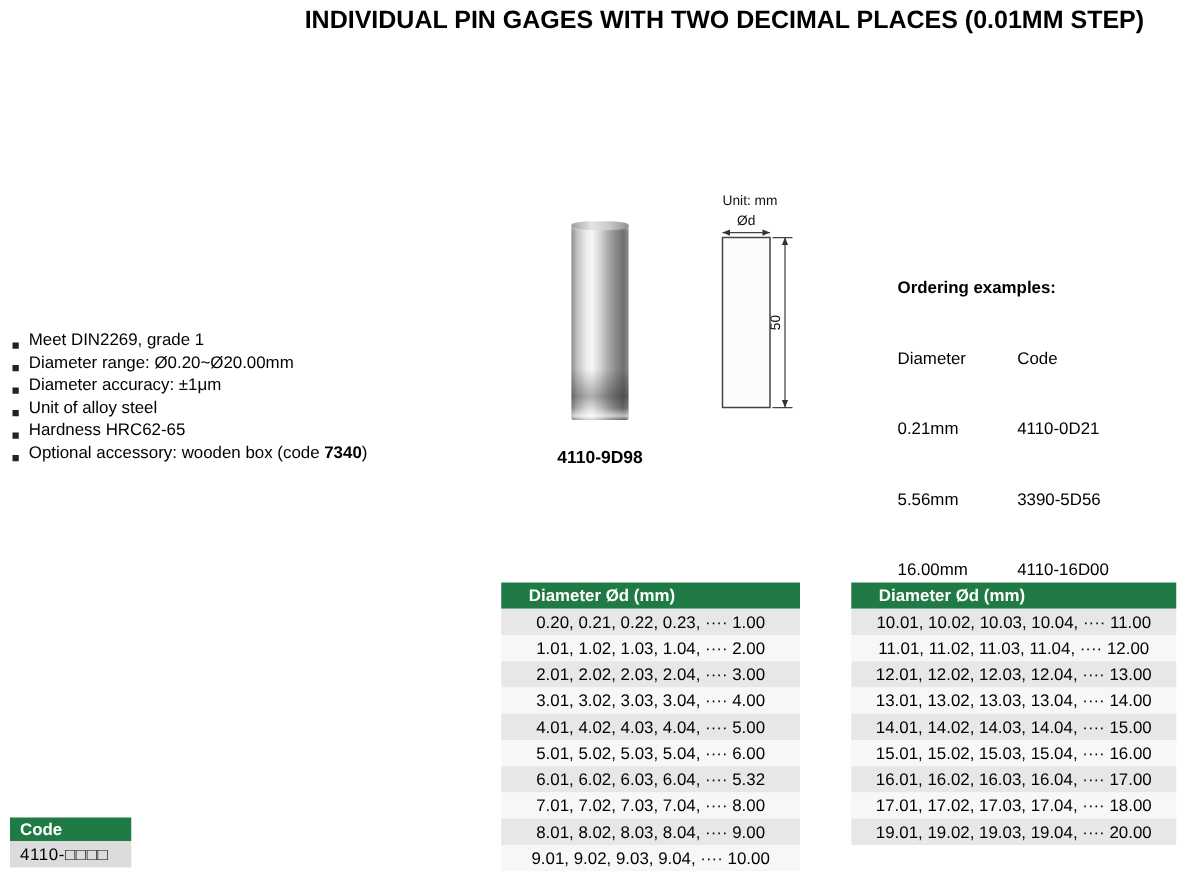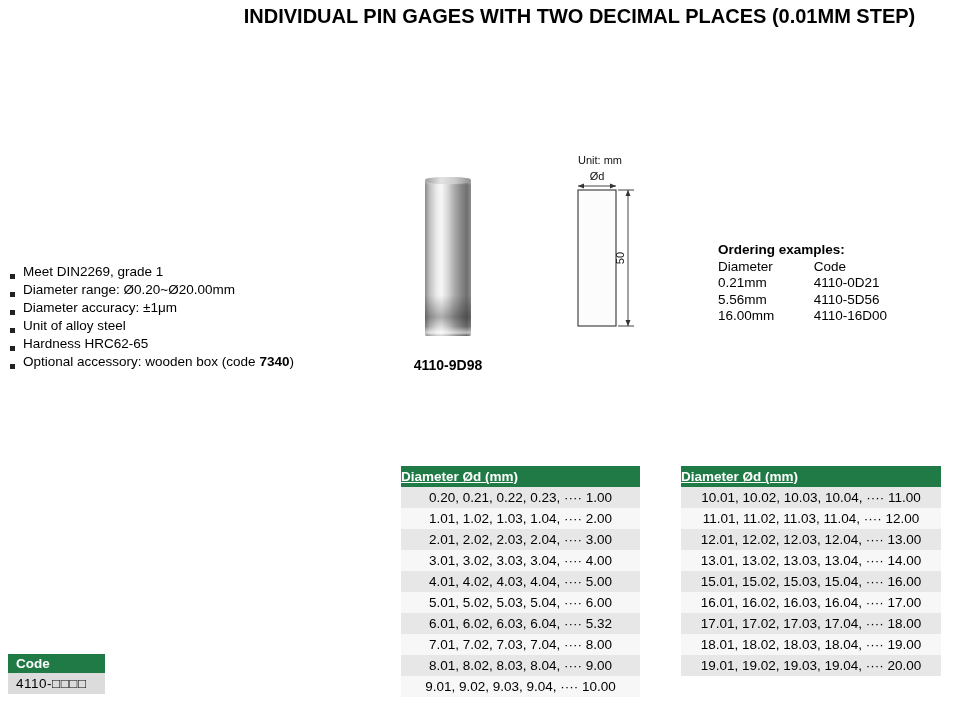--- a/index.html
+++ b/index.html
@@ -7,45 +7,45 @@
   body{width:961px;height:703px;position:relative;background:#ffffff;
        font-family:"Liberation Sans",sans-serif;color:#000;overflow:hidden;}
 
   .title{position:absolute;top:5px;left:200px;right:2px;text-align:center;
          font-size:20px;font-weight:bold;white-space:nowrap;}
 
   .features{position:absolute;left:10px;top:261px;margin:0;padding:0;list-style:none;font-size:13.5px;}
   .feature{display:flex;height:18px;align-items:flex-end;}
   .bullet{flex:none;width:5px;height:5px;background:#222;margin:6px 8px 0 0;}
 
-  .pin-wrap{position:absolute;left:388px;top:178px;width:120px;}
+  .pin-wrap{position:absolute;left:420px;top:178px;width:120px;}
   .pin{width:46px;height:158px;margin:0 auto;position:relative;border-radius:3px 3px 2px 2px;
     background:
       linear-gradient(180deg, rgba(255,255,255,.6) 0px, rgba(255,255,255,0) 7px),
       linear-gradient(180deg, rgba(0,0,0,0) 74%, rgba(0,0,0,.30) 88%, rgba(0,0,0,.10) 94%, rgba(255,255,255,.55) 98%, rgba(0,0,0,.15) 100%),
       linear-gradient(90deg,#8a8a8a 0%,#c0c0c0 10%,#ececec 26%,#f7f7f7 36%,#d6d6d6 50%,#ababab 64%,#858585 80%,#707070 91%,#8d8d8d 100%);
   }
   .pin::before{content:"";position:absolute;left:0;top:-1px;width:100%;height:7px;
     border-radius:50%/70%;
     background:linear-gradient(90deg,#9e9e9e,#e3e3e3 35%,#cccccc 65%,#8f8f8f);}
   .pin-caption{margin-top:21px;text-align:center;font-size:14px;font-weight:bold;}
 
   .drawing{position:absolute;left:570px;top:150px;}
   .dim-text{font-size:11px;fill:#111;font-family:"Liberation Sans",sans-serif;}
   .dim-line{stroke:#444;stroke-width:1;}
 
   .ordering{position:absolute;left:718px;top:222px;font-size:13.5px;line-height:16.5px;}
-  .ord-title{font-weight:bold;margin-top:20px;}
-  .ord-col1{display:inline-block;width:92px;}
+  .ord-title{font-weight:bold;}
+  .ord-col1{display:inline-block;width:92px;margin-top:40px;}
 
   .ptable{position:absolute;top:466px;font-size:13.5px;}
   .t-left{left:401px;width:239px;}
   .t-right{left:681px;width:260px;}
   .thead{height:21px;line-height:21px;background:var(--green,#1f7a45);color:#fff;
-         font-weight:bold;text-decoration:underline;}
+         font-weight:bold;padding-left:22px;}
   .trow{height:21px;line-height:21px;text-align:center;white-space:nowrap;}
   .tbody .trow:nth-child(odd){background:var(--row_dark,#e7e7e7);}
   .tbody .trow:nth-child(even){background:var(--row_light,#f7f7f7);}
 
   .codeblock{position:absolute;left:8px;top:654px;width:97px;font-size:13.5px;}
   .code-hdr{height:19px;line-height:19px;background:var(--green,#1f7a45);color:#fff;
             font-weight:bold;padding-left:8px;}
   .code-val{height:21px;line-height:21px;background:var(--code_value_bg,#dcdcdc);
             font-weight:normal;padding-left:8px;letter-spacing:.5px;}
 </style>
@@ -106,21 +106,21 @@
   <div class="ord-row">
     <span class="ord-col1">Diameter</span>
     <span class="ord-col2">Code</span>
   </div>
   <div class="ord-row">
     <span class="ord-col1">0.21mm</span>
     <span class="ord-col2">4110-0D21</span>
   </div>
   <div class="ord-row">
     <span class="ord-col1">5.56mm</span>
-    <span class="ord-col2">4110-5D56</span>
+    <span class="ord-col2">3390-5D56</span>
   </div>
   <div class="ord-row">
     <span class="ord-col1">16.00mm</span>
     <span class="ord-col2">4110-16D00</span>
   </div>
 </div>
 
 <div class="codeblock">
   <div class="code-hdr">Code</div>
   <div class="code-val">4110-□□□□</div>
@@ -142,19 +142,19 @@
   </div>
 </div>
 
 <div class="ptable t-right">
   <div class="thead">Diameter Ød (mm)</div>
   <div class="tbody">
     <div class="trow">10.01, 10.02, 10.03, 10.04, ···· 11.00</div>
     <div class="trow">11.01, 11.02, 11.03, 11.04, ···· 12.00</div>
     <div class="trow">12.01, 12.02, 12.03, 12.04, ···· 13.00</div>
     <div class="trow">13.01, 13.02, 13.03, 13.04, ···· 14.00</div>
+    <div class="trow">14.01, 14.02, 14.03, 14.04, ···· 15.00</div>
     <div class="trow">15.01, 15.02, 15.03, 15.04, ···· 16.00</div>
     <div class="trow">16.01, 16.02, 16.03, 16.04, ···· 17.00</div>
     <div class="trow">17.01, 17.02, 17.03, 17.04, ···· 18.00</div>
-    <div class="trow">18.01, 18.02, 18.03, 18.04, ···· 19.00</div>
     <div class="trow">19.01, 19.02, 19.03, 19.04, ···· 20.00</div>
   </div>
 </div>
 
 </body></html>

